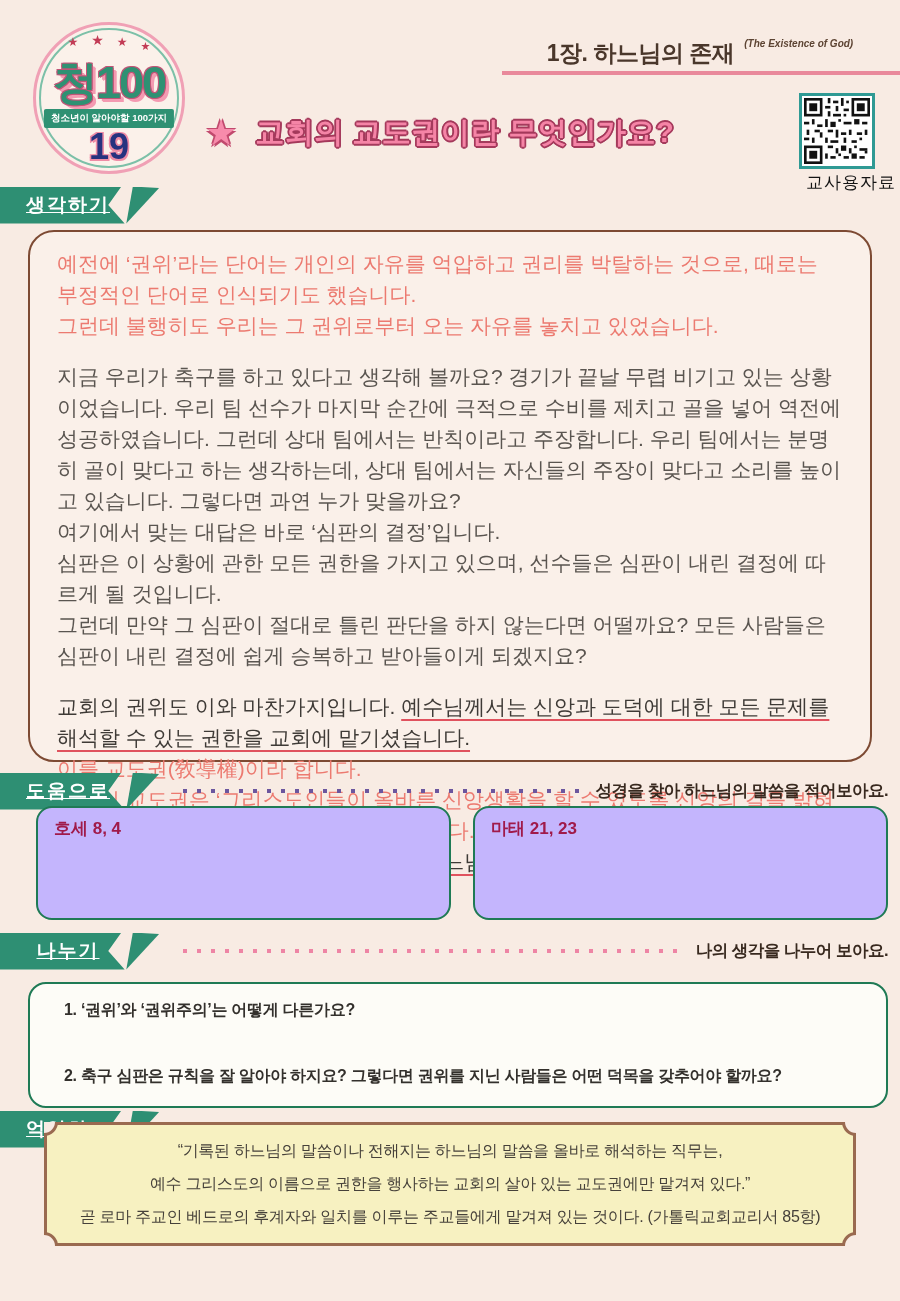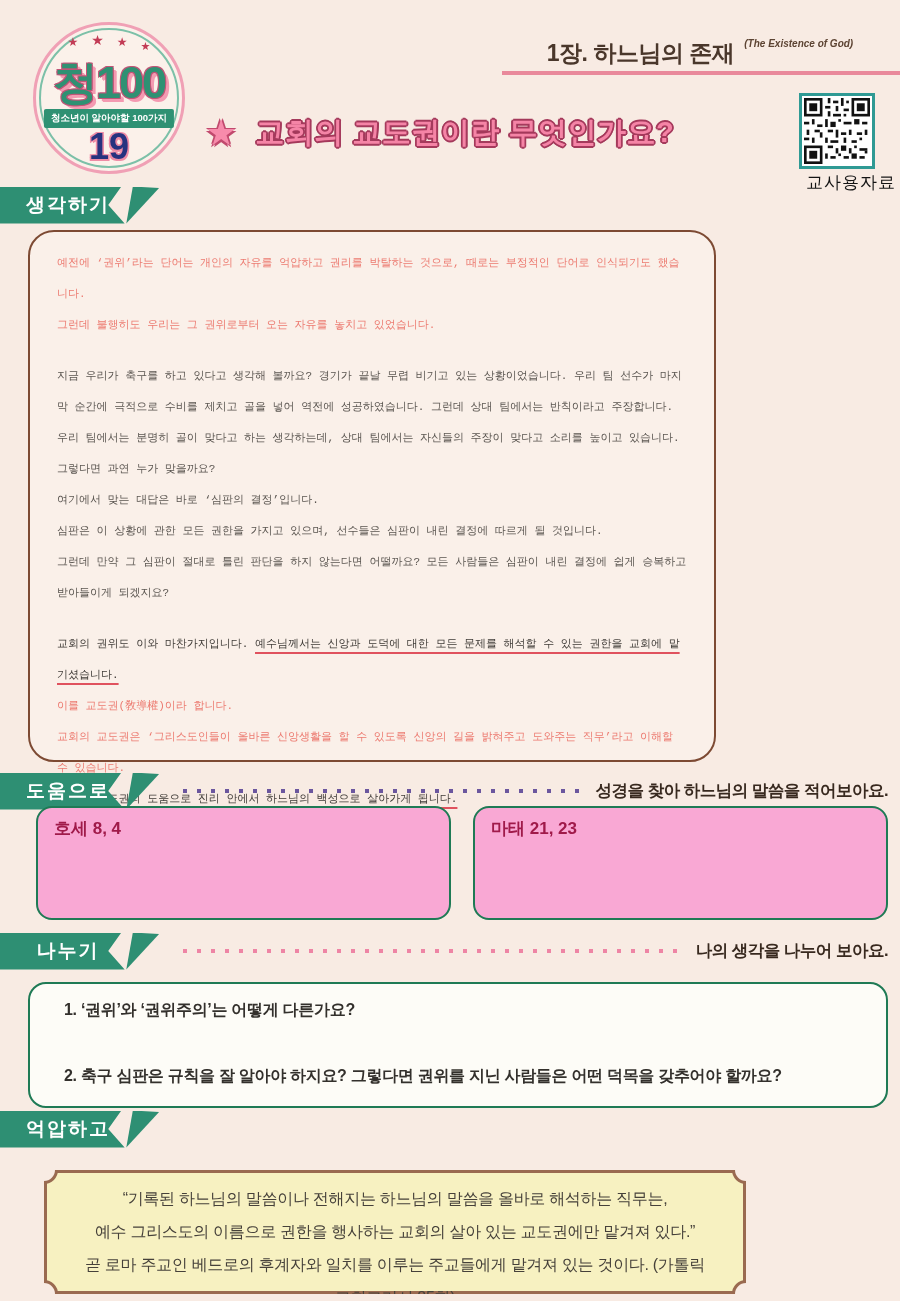--- a/index.html
+++ b/index.html
@@ -48,48 +48,48 @@
   .lesson-star{font-size:36px;color:#f78bab;line-height:36px;
     text-shadow:-1.5px -1.5px 0 #c14a6e,1.5px -1.5px 0 #c14a6e,-1.5px 1.5px 0 #c14a6e,1.5px 1.5px 0 #c14a6e;}
   .lesson-title{font-size:29px;font-weight:800;color:var(--pinktitle);letter-spacing:0.5px;
     text-shadow:-1.4px -1.4px 0 var(--pinkstroke),1.4px -1.4px 0 var(--pinkstroke),-1.4px 1.4px 0 var(--pinkstroke),1.4px 1.4px 0 var(--pinkstroke),0 1.8px 0 var(--pinkstroke),1.8px 0 0 var(--pinkstroke),0 -1.8px 0 var(--pinkstroke),-1.8px 0 0 var(--pinkstroke);}
   
   .sec-row{position:absolute;left:0;width:888px;display:flex;align-items:center;height:38px;}
   .ribbon{position:relative;width:164px;height:37px;flex:none;}
   .ribbon .rb-main{position:absolute;inset:0;background:var(--green);
     clip-path:polygon(0 0,74% 0,66% 50%,76% 100%,0 100%);
     display:flex;align-items:center;justify-content:center;padding:0 46px 0 18px;
-    color:#fff;font-size:19px;font-weight:700;letter-spacing:2px;white-space:nowrap;}
+    color:#fff;font-size:19px;font-weight:700;letter-spacing:2px;white-space:nowrap;text-decoration:underline;}
   .ribbon .rb-tail{position:absolute;inset:0;background:var(--green);
     clip-path:polygon(81% 0,97% 4%,77% 100%);}
   .dots{flex:1;height:6px;margin:0 16px 0 18px;background-repeat:repeat-x;background-position:left center;background-size:14px 6px;}
   .dots.purple{background-image:radial-gradient(circle 2.4px at 3px 3px,#6b569e 95%,transparent);}
   .dots.pink{background-image:radial-gradient(circle 2.4px at 3px 3px,#ee85a5 95%,transparent);}
   .sec-caption{font-weight:700;font-size:16.5px;color:var(--capcolor);white-space:nowrap;letter-spacing:-0.5px;}
   
-  .think-box{position:absolute;left:28px;top:230px;width:688px;height:532px;border:2.5px solid var(--brown);
-    border-radius:26px;padding:16px 27px;font-size:11px;line-height:31px;background:#faf0e9;font-family:Liberation Mono, monospace;}
+  .think-box{position:absolute;left:28px;top:230px;width:844px;height:532px;border:2.5px solid var(--brown);
+    border-radius:26px;padding:16px 27px;font-size:21px;line-height:31px;background:#faf0e9;}
   .t-salmon{color:var(--salmon);}
   .t-gray{color:var(--gray);}
   .t-dark{color:var(--dark);text-align:right;}
   .t-blue{color:var(--blue);}
   .pgap{margin-top:20px;}
   .ul-red{text-decoration:underline;text-decoration-color:#e0525e;text-decoration-thickness:2px;text-underline-offset:5px;}
   
   .scripture-boxes{position:absolute;left:36px;top:806px;width:852px;display:flex;gap:22px;}
-  .s-box{flex:1;height:114px;border:2.5px solid #1f7a55;border-radius:16px;background:#f9a8d4;padding:9px 16px;}
+  .s-box{flex:1;height:114px;border:2.5px solid #1f7a55;border-radius:16px;background:#c4b5fd;padding:9px 16px;}
   .s-box .s-label{color:var(--maroon);font-weight:700;font-size:17px;}
   
   .share-box{position:absolute;left:28px;top:982px;width:860px;height:126px;border:2.5px solid #1f7a55;
     border-radius:18px;background:#fdfcf7;}
   .share-q{position:absolute;left:26px;right:18px;font-size:16px;font-weight:600;color:#33302c;letter-spacing:-0.3px;margin-left:8px;}
   .share-q.q1{top:16px;}
   .share-q.q2{top:82px;}
   
-  .plaque{position:absolute;left:44px;top:1170px;width:702px;height:124px;background:#f7f1c1;overflow:hidden;}
+  .plaque{position:absolute;left:44px;top:1122px;width:812px;height:124px;background:#f7f1c1;overflow:hidden;}
   .edge{position:absolute;background:var(--brown2);}
   .edge.t{top:0;left:13px;right:13px;height:3px;}
   .edge.b{bottom:0;left:13px;right:13px;height:3px;}
   .edge.l{left:0;top:13px;bottom:13px;width:3px;}
   .edge.r{right:0;top:13px;bottom:13px;width:3px;}
   .notch{position:absolute;width:28px;height:28px;border-radius:50%;background:var(--pagebg);border:3px solid var(--brown2);}
   .notch.tl{left:-14px;top:-14px;} .notch.tr{right:-14px;top:-14px;}
   .notch.bl{left:-14px;bottom:-14px;} .notch.br{right:-14px;bottom:-14px;}
   .plaque-text{position:absolute;inset:12px 34px;text-align:center;font-size:16px;line-height:33px;
     color:#46413a;font-weight:500;letter-spacing:-0.3px;}

